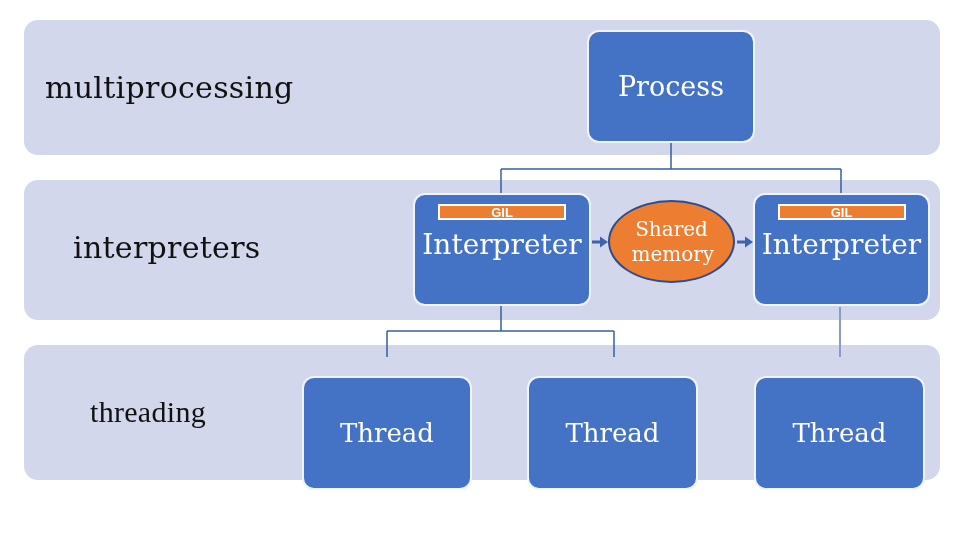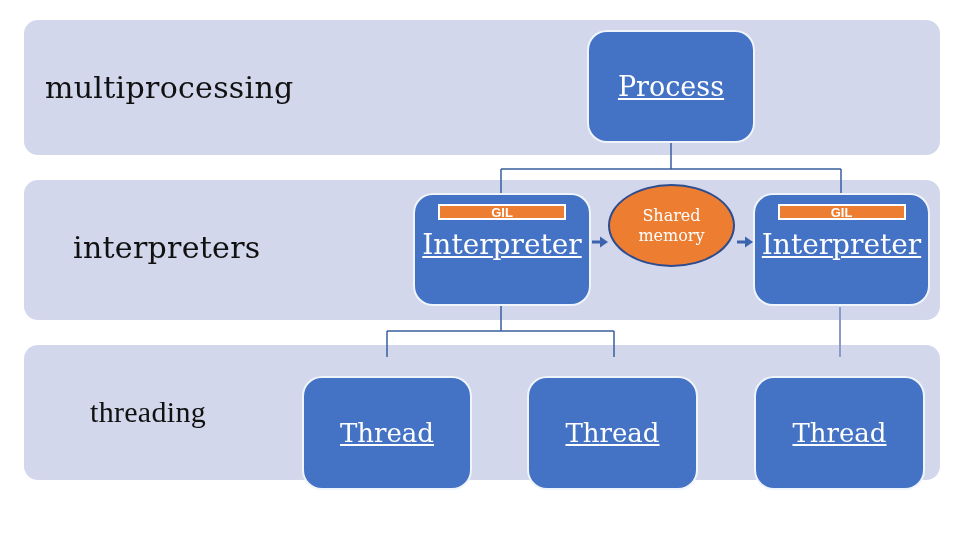--- a/index.html
+++ b/index.html
@@ -16,43 +16,43 @@
   .band3{top:345px;height:135px;}
   .band-label{
     position:absolute;color:#111111;font-size:30px;line-height:1;
     letter-spacing:0.3px;
   }
   .lbl1{left:45px;top:73px;}
   .lbl2{left:73px;top:233px;}
   .lbl3{left:90px;top:397px;font-family:Liberation Serif, serif;}
   .node{
     position:absolute;background:#4472c4;border:2px solid rgba(255,255,255,0.92);
-    border-radius:20px;color:#ffffff;display:flex;align-items:center;
-    justify-content:center;box-sizing:border-box;text-align:center;text-decoration:underline;
+    border-radius:12px;color:#ffffff;display:flex;align-items:center;
+    justify-content:center;box-sizing:border-box;text-align:center;
   }
   .process{left:587px;top:30px;width:168px;height:113px;font-size:27px;}
   .interp{width:178px;height:113px;flex-direction:column;justify-content:flex-start;font-size:28px;}
   .interpL{left:413px;top:193px;}
   .interpR{left:753px;top:193px;width:177px;}
   .gil{
     margin-top:9px;width:128px;height:16px;background:#ed7d31;
     border:2px solid #ffffff;box-sizing:border-box;display:flex;
     align-items:center;justify-content:center;
     font-family:"Liberation Sans", sans-serif;font-weight:bold;font-size:13px;
   }
   .interp .node-label{margin-top:8px;line-height:1.2;}
   .thread{top:376px;width:171px;height:114px;font-size:26px;}
   .thread1{left:302px;width:170px;}
   .thread2{left:527px;}
   .thread3{left:754px;}
   .ellipse{
-    position:absolute;left:608px;top:184px;width:127px;height:83px;
+    position:absolute;left:608px;top:200px;width:127px;height:83px;
     background:#ed7d31;border:2px solid #2e4c8e;border-radius:50%;
     box-sizing:border-box;display:flex;align-items:center;justify-content:center;
-    color:#ffffff;font-size:16px;line-height:1.25;text-align:center;
+    color:#ffffff;font-size:20px;line-height:1.25;text-align:center;
   }
   .ellipse .wrap{width:80px;}
   svg.connectors{position:absolute;left:0;top:0;width:960px;height:540px;pointer-events:none;}
 </style>
 </head>
 <body>
 
 <div class="stage">
 
   <div class="band band1"></div>

